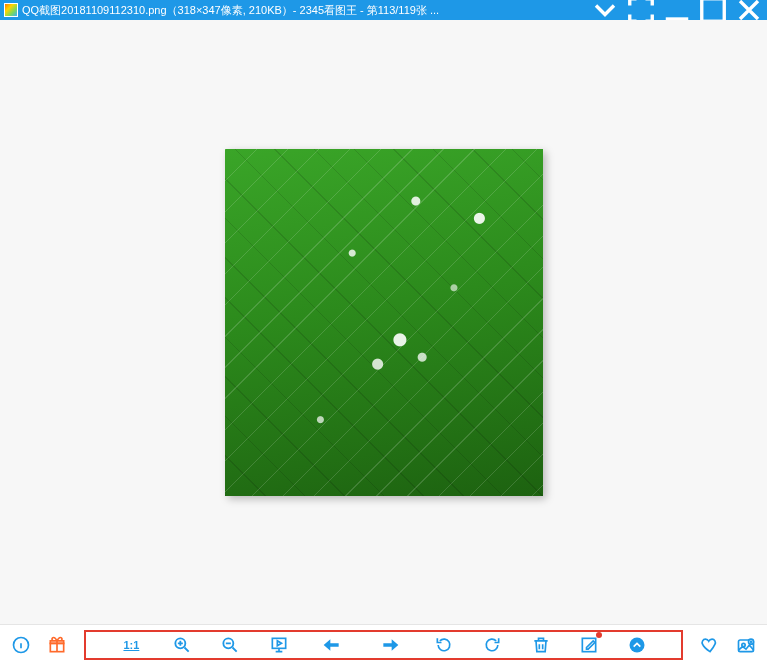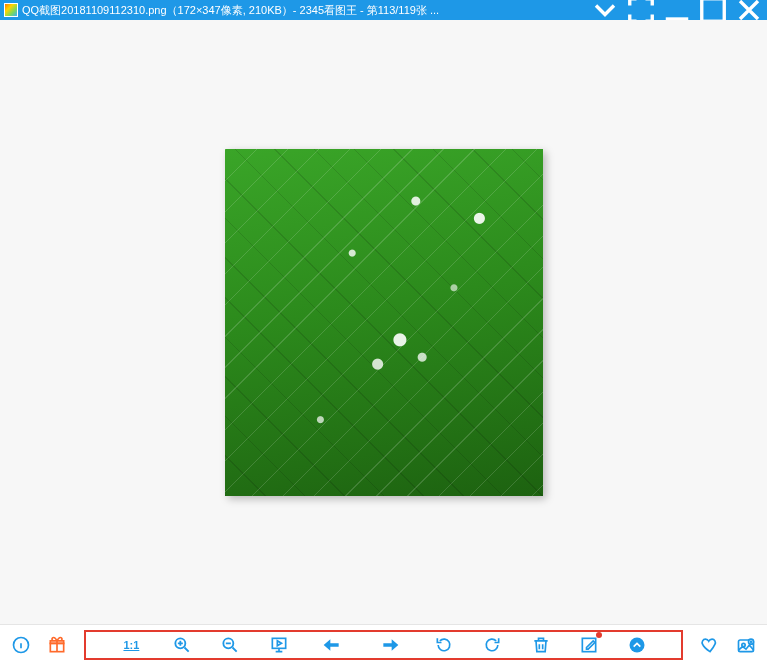--- a/index.html
+++ b/index.html
@@ -113,21 +113,21 @@
     top:-2px; right:-2px;
     width:6px;height:6px;border-radius:50%;
     background:#e33b2e;
   }
 </style>
 </head>
 <body>
 
 <div class="titlebar">
   <div class="app-icon"></div>
-  <div class="title-text">QQ截图20181109112310.png（172×347像素, 210KB）- 2345看图王 - 第113/119张 ...</div>
+  <div class="title-text">QQ截图20181109112310.png（318×347像素, 210KB）- 2345看图王 - 第113/119张 ...</div>
   <div class="win-controls">
     <div class="win-btn">
       <svg viewBox="0 0 16 16" fill="none" stroke="currentColor" stroke-width="1.5">
           <path d="M4 6l4 4 4-4"></path>
         </svg>
     </div>
     <div class="win-btn">
       <svg viewBox="0 0 16 16" fill="none" stroke="currentColor" stroke-width="1.5">
           <path d="M3 6V3h3M13 6V3h-3M3 10v3h3M13 10v3h-3"></path>
         </svg>

